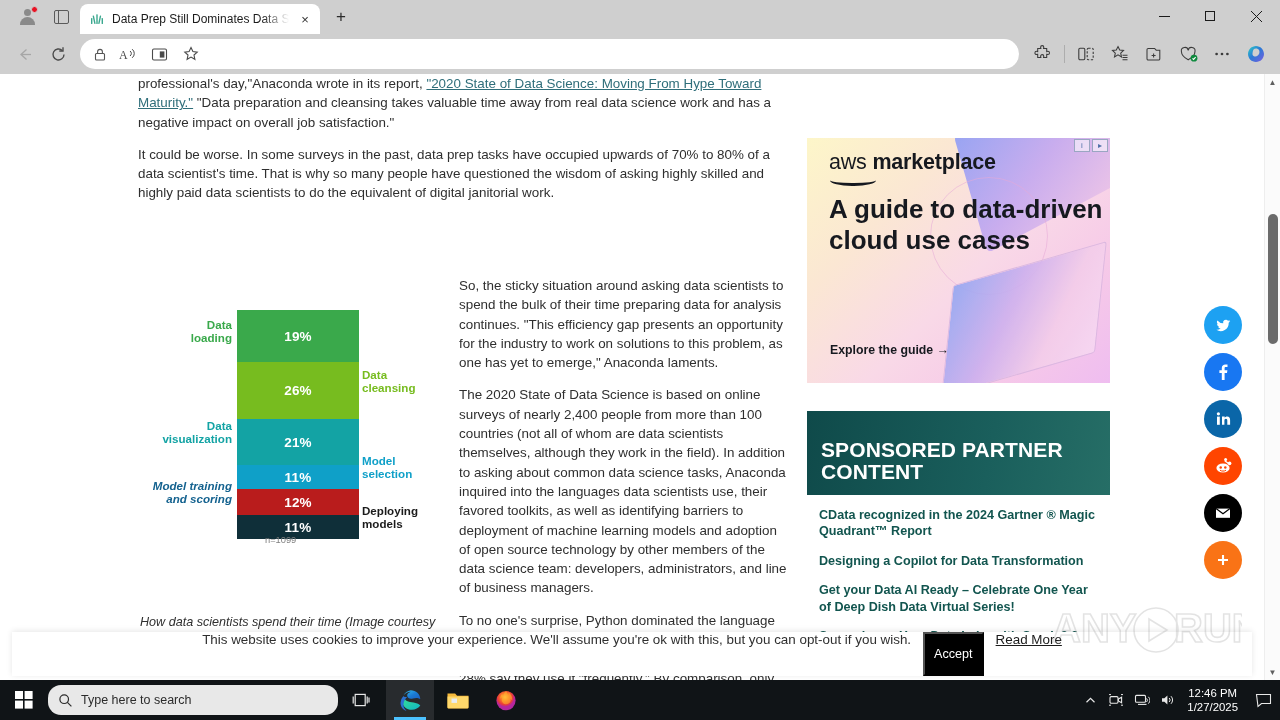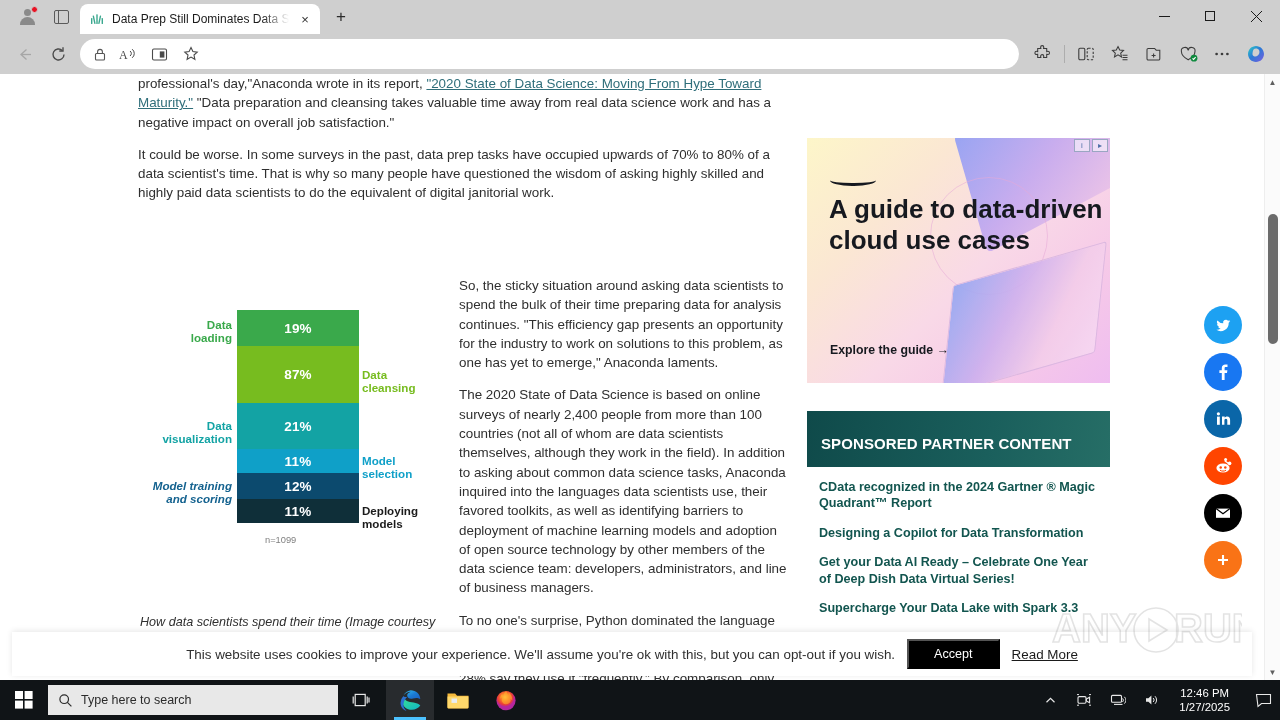--- a/index.html
+++ b/index.html
@@ -93,55 +93,55 @@
   .ad-logo { position: absolute; left: 22px; top: 12px; font-size: 21.5px; color: #16191f; letter-spacing: -.2px; }
   .ad-logo b { font-weight: 700; }
   .ad-smile { position: absolute; left: 23px; top: 36px; width: 46px; height: 12px;
               border-bottom: 3px solid #16191f; border-radius: 0 0 48% 48%; }
   .ad-head { position: absolute; left: 22px; top: 56px; font-size: 26px; line-height: 31px; color: #16191f; font-weight: 700; }
   .ad-cta { position: absolute; left: 23px; bottom: 26px; font-size: 12.3px; font-weight: bold; color: #16191f; }
   .ad-corner { position: absolute; right: 2px; top: 1px; display: flex; gap: 2px; }
   .ad-corner div { width: 16px; height: 13px; border: 1px solid #9aa6c2; background: rgba(255,255,255,.55); font-size: 8px; color:#4f6ea8; display:flex; align-items:center; justify-content:center; }
 
   .panel { width: 303px; margin-top: 28px; }
-  .panel-head { background: #145454; color: #fff; font-size: 15px; font-weight: bold; line-height: 22px;
-                padding: 22px 14px 12px 14px; letter-spacing: .1px;
+  .panel-head { background: #145454; color: #fff; font-size: 21px; font-weight: bold; line-height: 22px;
+                padding: 28px 14px 12px 14px; letter-spacing: .1px;
                 background-image: linear-gradient(100deg,#0f4a4a 0%, #1a5f5c 60%, #266e66 100%); }
   .panel-body { padding: 12px 0 0 12px; }
   .sp-item { font-size: 12.6px; line-height: 16.4px; font-weight: bold; color: #12554f; margin-bottom: 13px; width: 280px; }
 
   
   .social { position: absolute; right: 22px; top: 232px; display: flex; flex-direction: column; gap: 9px; }
   .sbtn { width: 38px; height: 38px; border-radius: 50%; display: flex; align-items: center; justify-content: center; color: #fff; }
 
   
   .cookiebar { position: absolute; left: 12px; bottom: 4px; width: 1240px; height: 44px; background: #ffffff;
-               box-shadow: 0 -1px 6px rgba(0,0,0,.10); display: flex; align-items: center; justify-content: center; gap: 12px; }
+               box-shadow: 0 -1px 6px rgba(0,0,0,.10); display: flex; justify-content: center; gap: 12px; }
   .cookietext { font-size: 13.4px; color: #2f2f2f; }
-  .accept { background: #000; color: #fff; font-size: 12.6px; padding: 6px 25px; }
+  .accept { background: #000; color: #fff; font-size: 12.6px; padding: 6px 9px; }
   .readmore { font-size: 13.4px; color: #1b1b1b; text-decoration: underline; }
 
   
   .watermark { position: absolute; right: 22px; bottom: 10px; width: 190px; height: 74px; opacity: .24; pointer-events: none; }
 
   
   .pscroll { position: absolute; right: 0; top: 0; width: 16px; height: 606px; background: #fbfbfb; border-left: 1px solid #eee; }
   .pscroll .arrow { height: 16px; display: flex; align-items: center; justify-content: center; color: #5e5e5e; font-size: 8px; }
   .pscroll .arrow.bottom { position: absolute; bottom: 0; left: 0; right: 0; }
   .pscroll .thumb { position: absolute; left: 3px; width: 10px; top: 140px; height: 130px; background: #6b6b6b; border-radius: 5px; }
 
   
   #taskbar { position: absolute; left: 0; top: 680px; width: 1280px; height: 40px; background: #101417; display: flex; align-items: center; }
   .startbtn { width: 48px; height: 40px; display: flex; align-items: center; justify-content: center; }
-  .tsearch { width: 290px; height: 30px; background: #e8e8e8; display: flex; align-items: center; gap: 8px; padding: 0 10px; }
+  .tsearch { width: 290px; height: 30px; background: #e8e8e8; display: flex; align-items: center; gap: 8px; padding: 0 10px; border-radius: 13px; }
   .tsearch-ph { font-size: 12.5px; color: #2b2b2b; }
   .tbicon { width: 48px; height: 40px; display: flex; align-items: center; justify-content: center; position: relative; }
   .tbicon.active:after { content:""; position:absolute; left:8px; right:8px; bottom:0; height:3px; background:#4cc2ff; }
   .tbicon.active { background: rgba(255,255,255,.10); }
-  .tray { position: absolute; right: 0; top: 0; height: 40px; display: flex; align-items: center; gap: 8px; }
+  .tray { position: absolute; right: 0; top: 0; height: 40px; display: flex; align-items: center; gap: 0; }
   .trayicon { width: 26px; height: 40px; display: flex; align-items: center; justify-content: center; color: #e8e8e8; }
   .clock { color: #fff; font-size: 11.4px; line-height: 14px; text-align: center; padding: 0 8px 0 6px; }
   .notif { width: 34px; height: 40px; display: flex; align-items: center; justify-content: center; }
 </style>
 </head>
 <body>
 
 <div id="browser">
 
   <div class="tabstrip">
@@ -291,25 +291,25 @@
 
     <div style="position:absolute; left:459px; top:202px; width:330px;">
       <p class="body">So, the sticky situation around asking data scientists to spend the bulk of their time preparing data for analysis continues. "This efficiency gap presents an opportunity for the industry to work on solutions to this problem, as one has yet to emerge," Anaconda laments.</p>
       <p class="body">The 2020 State of Data Science is based on online surveys of nearly 2,400 people from more than 100 countries (not all of whom are data scientists themselves, although they work in the field). In addition to asking about common data science tasks, Anaconda inquired into the languages data scientists use, their favored toolkits, as well as identifying barriers to deployment of machine learning models and adoption of open source technology by other members of the data science team: developers, administrators, and line of business managers.</p>
       <p class="body">To no one's surprise, Python dominated the language question. According to Anaconda's survey, 47% of data scientists say they "always" use Python, while another 28% say they use it "frequently." By comparison, only 10% of respondents say they "always" use R, which was the second most-used language in the survey. JavaScript, Java, C, C++, and C# were all in the mix, but Python simply</p>
     </div>
 
     <div class="figure">
       <div class="figcanvas">
         <div class="bar-col" id="barcol">
-              <div class="seg" style="height: 36px; background: rgb(58, 169, 75);">19%</div>
-              <div class="seg" style="height: 57px; background: rgb(119, 188, 31);">87%</div>
+              <div class="seg" style="height: 52px; background: rgb(58, 169, 75);">19%</div>
+              <div class="seg" style="height: 57px; background: rgb(119, 188, 31);">26%</div>
               <div class="seg" style="height: 46px; background: rgb(19, 163, 164);">21%</div>
               <div class="seg" style="height: 24px; background: rgb(15, 160, 200);">11%</div>
-              <div class="seg" style="height: 26px; background: #0c4a6e;">12%</div>
+              <div class="seg" style="height: 26px; background: #b91c1c;">12%</div>
               <div class="seg" style="height: 24px; background: rgb(15, 47, 57);">11%</div>
             </div>
         <div id="chart-labels">
               <div class="lbl left" style="top: 46px; color: rgb(58, 169, 75);">Data<br>loading</div>
               <div class="lbl right" style="top: 95.5px; color: rgb(119, 188, 31);">Data<br>cleansing</div>
               <div class="lbl left" style="top: 147px; color: rgb(19, 163, 164);">Data<br>visualization</div>
               <div class="lbl right" style="top: 182px; color: rgb(15, 160, 200);">Model<br>selection</div>
               <div class="lbl left" style="top: 207px; color: rgb(20, 98, 143); font-style: italic;">Model training<br>and scoring</div>
               <div class="lbl right" style="top: 232px; color: rgb(27, 27, 27);">Deploying<br>models</div>
             </div>
@@ -319,20 +319,21 @@
 
     <div class="caption">
       <span>How data scientists spend their time (Image courtesy Anaconda </span><a href="#">"2020 State of Data Science: Moving From Hype Toward Maturity."</a><span>)</span>
     </div>
 
     <div class="sidebar">
       <div class="ad">
         <div class="ad-shape1"></div>
         <div class="ad-ring"></div>
         <div class="ad-shape2"></div>
+        <div class="ad-logo"><span>aws</span><b> marketplace</b></div>
         <div class="ad-smile"></div>
         <div class="ad-head">A guide to data-driven cloud use cases</div>
         <div class="ad-cta">Explore the guide →</div>
         <div class="ad-corner">
           <div>i</div>
           <div>▸</div>
         </div>
       </div>
 
       <div class="panel">

